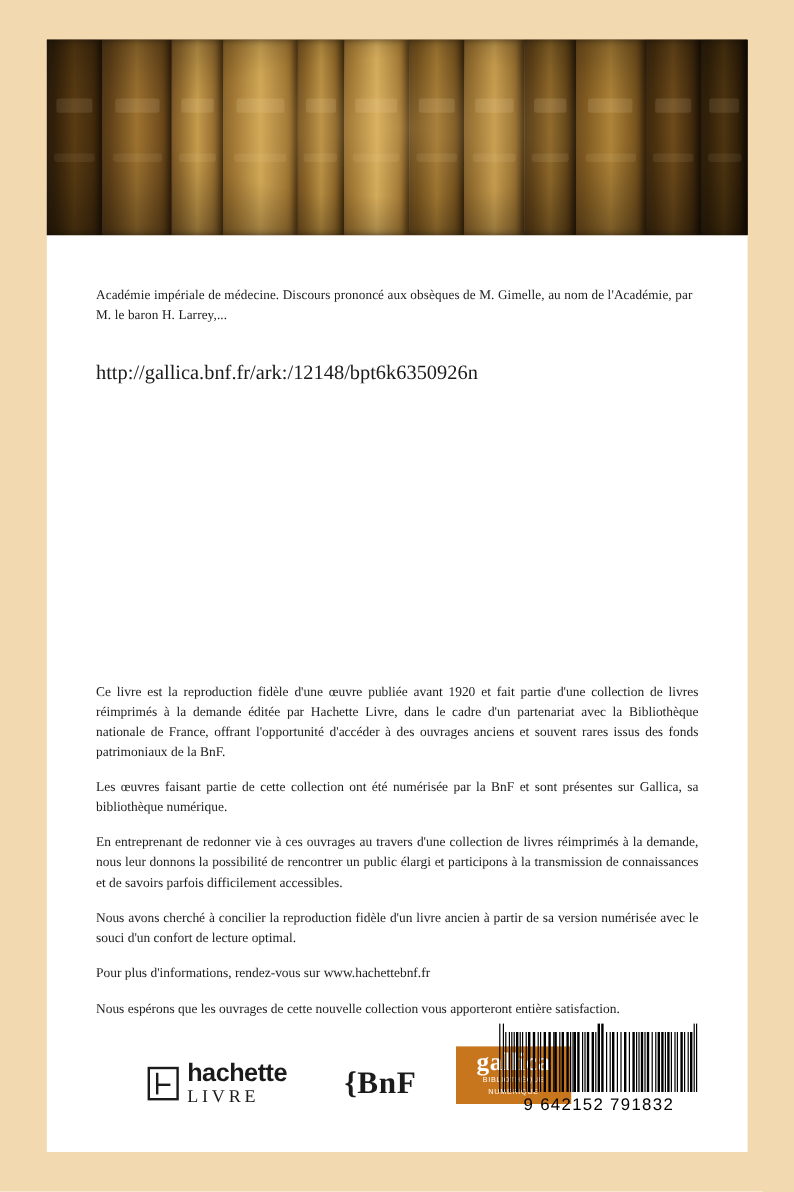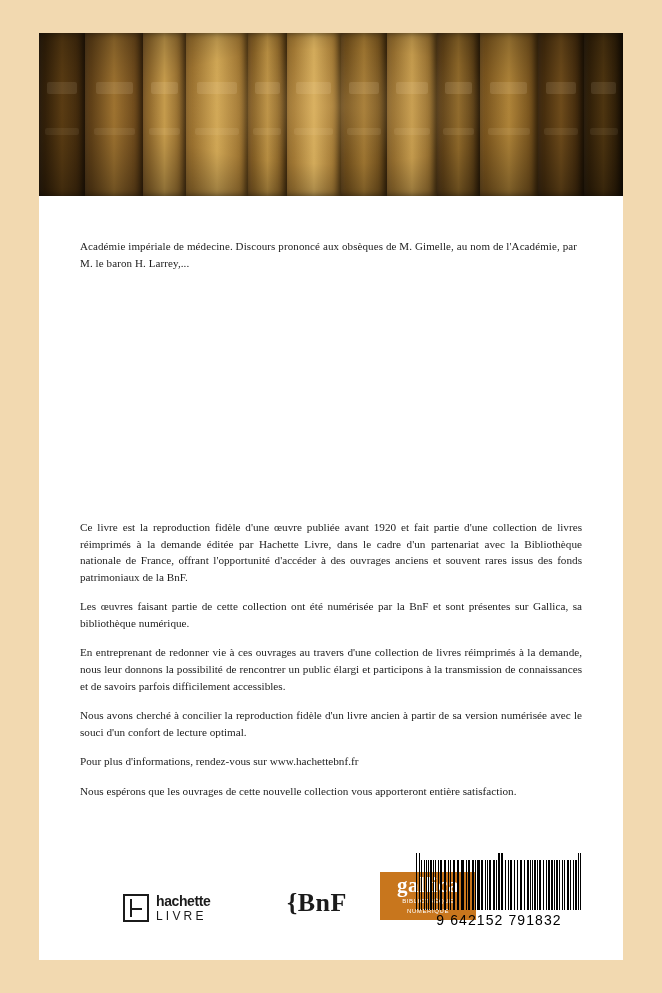--- a/index.html
+++ b/index.html
@@ -144,27 +144,27 @@
     top: 12px;
     height: 2.4px;
     background: #1b1b1b;
   }
   .hl-text {
     line-height: 1;
   }
   .hl-main {
     font-family: "Liberation Sans", sans-serif;
     font-weight: bold;
-    font-size: 14px;
+    font-size: 21px;
     letter-spacing: -0.4px;
     color: #1b1b1b;
   }
   .hl-sub {
-    font-family: Liberation Sans, sans-serif;
-    font-size: 12px;
+    font-family: Liberation Serif, serif;
+    font-size: 15px;
     letter-spacing: 3.2px;
     color: #1b1b1b;
     margin-top: 2px;
   }
   .logo-bnf {
     position: absolute;
     left: 207px;
     bottom: 12px;
     font-family: "Liberation Serif", serif;
     font-size: 26px;
@@ -244,20 +244,21 @@
       <div class="book" style="background:linear-gradient(to right,#4a300f,#8a6528,#49300f);flex-grow:1.1"></div>
       <div class="book" style="background:linear-gradient(to right,#6a4716,#ae8338,#694616);flex-grow:1.5"></div>
       <div class="book" style="background:linear-gradient(to right,#3a2409,#78521d,#392309);flex-grow:1.2"></div>
       <div class="book" style="background:linear-gradient(to right,#2a1a06,#5d3f13,#291906);flex-grow:1.0"></div>
     </div>
     <div class="vig"></div>
   </div>
 
   <div class="content">
     <div class="title">Académie impériale de médecine. Discours prononcé aux obsèques de M. Gimelle, au nom de l'Académie, par M. le baron H. Larrey,...</div>
+    <div class="url">http://gallica.bnf.fr/ark:/12148/bpt6k6350926n</div>
 
     <div class="legal">
       <p>Ce livre est la reproduction fidèle d'une œuvre publiée avant 1920 et fait partie d'une collection de livres réimprimés à la demande éditée par Hachette Livre, dans le cadre d'un partenariat avec la Bibliothèque nationale de France, offrant l'opportunité d'accéder à des ouvrages anciens et souvent rares issus des fonds patrimoniaux de la BnF.</p>
       <p>Les œuvres faisant partie de cette collection ont été numérisée par la BnF et sont présentes sur Gallica, sa bibliothèque numérique.</p>
       <p>En entreprenant de redonner vie à ces ouvrages au travers d'une collection de livres réimprimés à la demande, nous leur donnons la possibilité de rencontrer un public élargi et participons à la transmission de connaissances et de savoirs parfois difficilement accessibles.</p>
       <p>Nous avons cherché à concilier la reproduction fidèle d'un livre ancien à partir de sa version numérisée avec le souci d'un confort de lecture optimal.</p>
       <p>Pour plus d'informations, rendez-vous sur www.hachettebnf.fr</p>
       <p>Nous espérons que les ouvrages de cette nouvelle collection vous apporteront entière satisfaction.</p>
     </div>
   </div>

